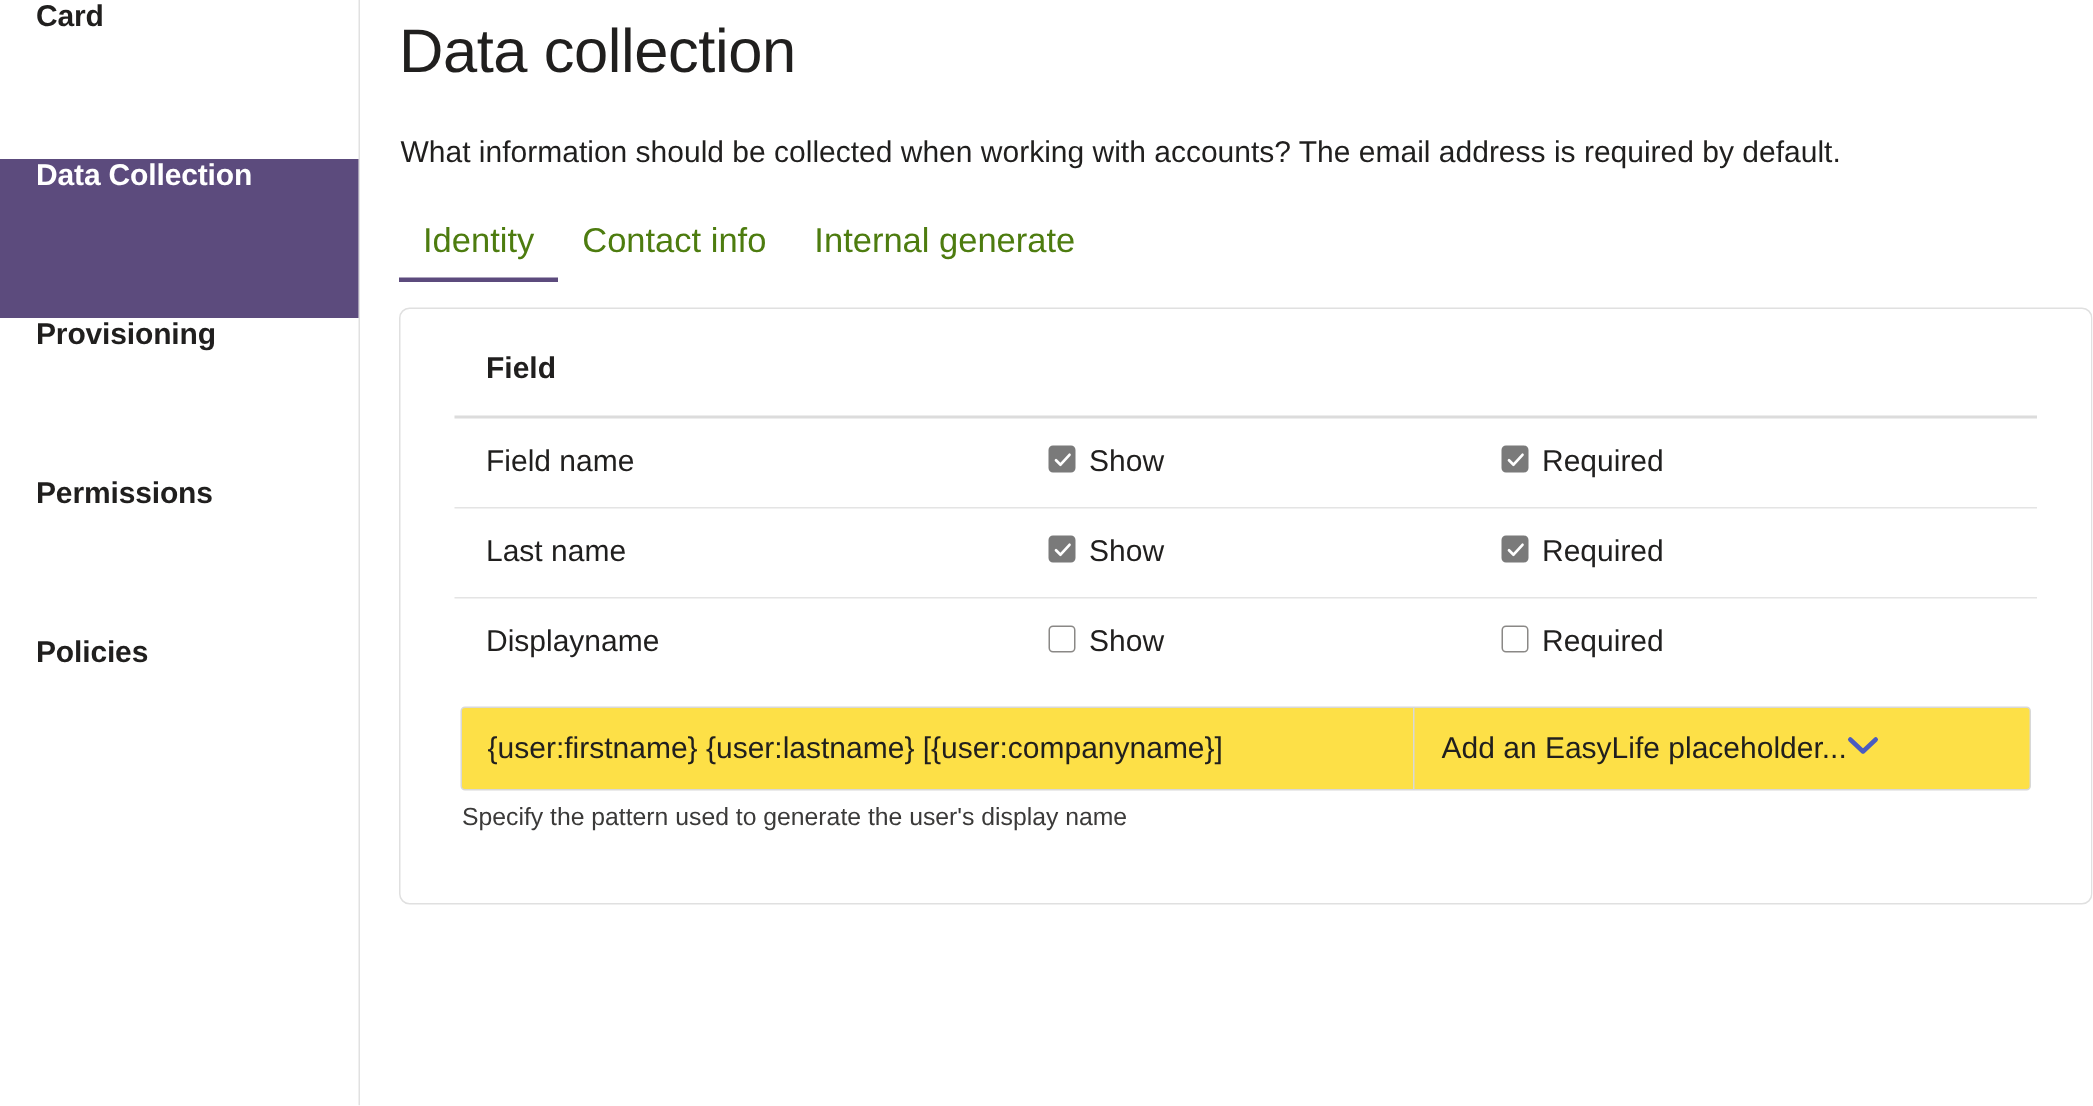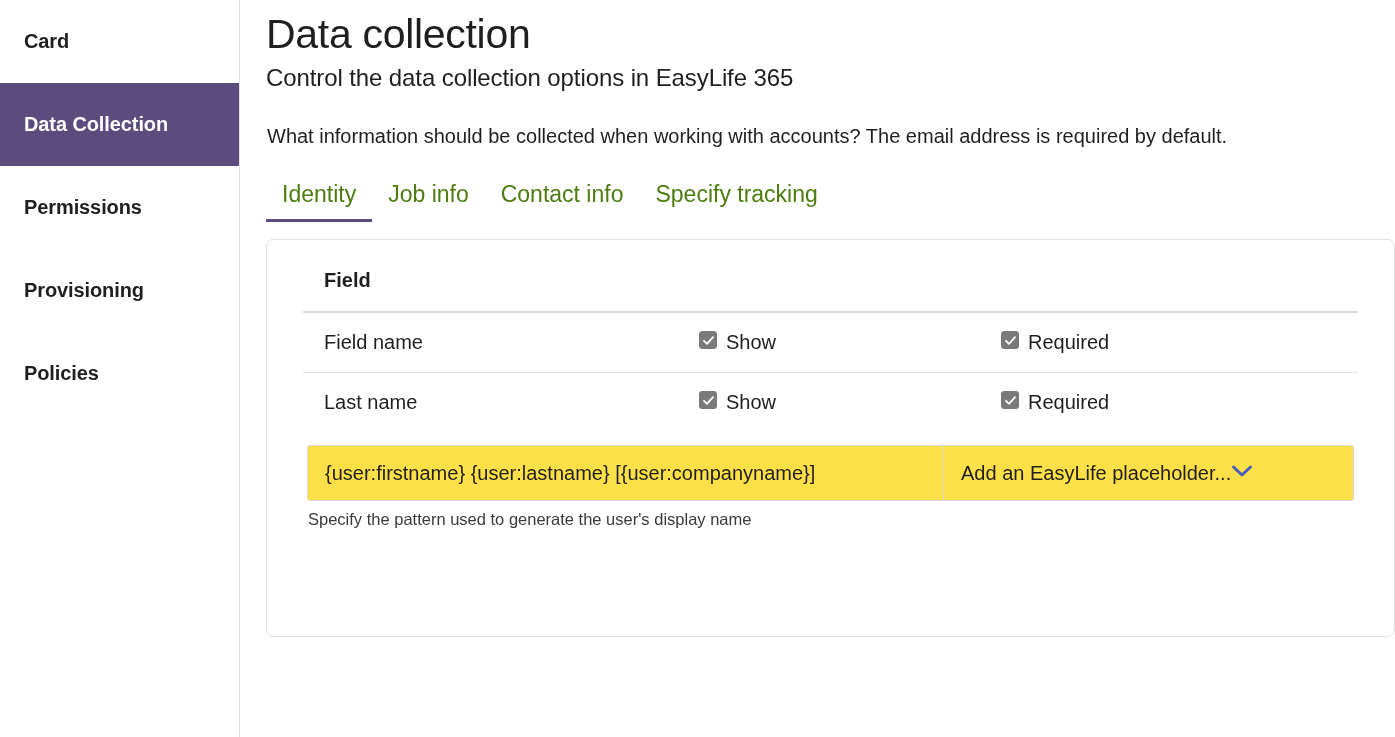--- a/index.html
+++ b/index.html
@@ -26,23 +26,22 @@
   .sidebar {
     width: 240px;
     min-width: 240px;
     height: 737px;
     background: #ffffff;
     border-right: 1px solid #e1e1e1;
     box-sizing: border-box;
     padding-top: 0;
   }
   .nav-item {
-    height: 83px;
-    display: flex;
-    align-items: center;
+    height: 106px;
+    display: flex;
     padding-left: 24px;
     box-sizing: border-box;
     font-size: 20px;
     font-weight: bold;
     color: #201f1e;
     cursor: pointer;
     letter-spacing: -0.1px;
   }
   .nav-item.active {
     background: #5c4b7d;
@@ -219,48 +218,44 @@
 <div class="app">
 
   <nav class="sidebar">
     <div class="nav-item">
       <span>Card</span>
     </div>
     <div class="nav-item active">
       <span>Data Collection</span>
     </div>
     <div class="nav-item">
+      <span>Provisioning</span>
+    </div>
+    <div class="nav-item">
       <span>Permissions</span>
-    </div>
-    <div class="nav-item">
-      <span>Provisioning</span>
     </div>
     <div class="nav-item">
       <span>Policies</span>
     </div>
   </nav>
 
   <main class="main">
 
     <h1 class="page-title">Data collection</h1>
-    <div class="page-subtitle">Control the data collection options in EasyLife 365</div>
     <p class="page-desc">What information should be collected when working with accounts? The email address is required by default.</p>
 
     <div class="tabs">
       <div class="tab active">
         <span>Identity</span>
       </div>
       <div class="tab">
-        <span>Job info</span>
-      </div>
-      <div class="tab">
         <span>Contact info</span>
       </div>
       <div class="tab">
-        <span>Specify tracking</span>
+        <span>Internal generate</span>
       </div>
     </div>
 
     <section class="card">
 
       <table class="fields">
         <colgroup>
           <col class="col-field">
             <col class="col-show">
             <col class="col-req">
@@ -315,20 +310,39 @@
                 <span class="cb on">
                   <svg width="13" height="13" viewBox="0 0 13 13" aria-hidden="true">
                     <path d="M2 6.8 L5 9.8 L11 3.2" stroke="#ffffff" stroke-width="1.8" fill="none" stroke-linecap="round" stroke-linejoin="round"></path>
                   </svg>
                 </span>
                 <span class="cb-label">Required</span>
               </label>
             </td>
           </tr>
 
+          <tr>
+            <td>Displayname</td>
+            <td>
+              <label class="cb-wrap">
+                <span class="cb off">
+                  
+                </span>
+                <span class="cb-label">Show</span>
+              </label>
+            </td>
+            <td>
+              <label class="cb-wrap">
+                <span class="cb off">
+                  
+                </span>
+                <span class="cb-label">Required</span>
+              </label>
+            </td>
+          </tr>
 
         </tbody>
       </table>
 
       <div class="pattern-row">
         <input class="pattern-input" type="text" value="{user:firstname} {user:lastname} [{user:companyname}]" style="">
         <div class="placeholder-select">
           <span class="ps-label">Add an EasyLife placeholder...</span>
           <span class="chev">
             <svg width="22" height="14" viewBox="0 0 22 14" aria-hidden="true">

